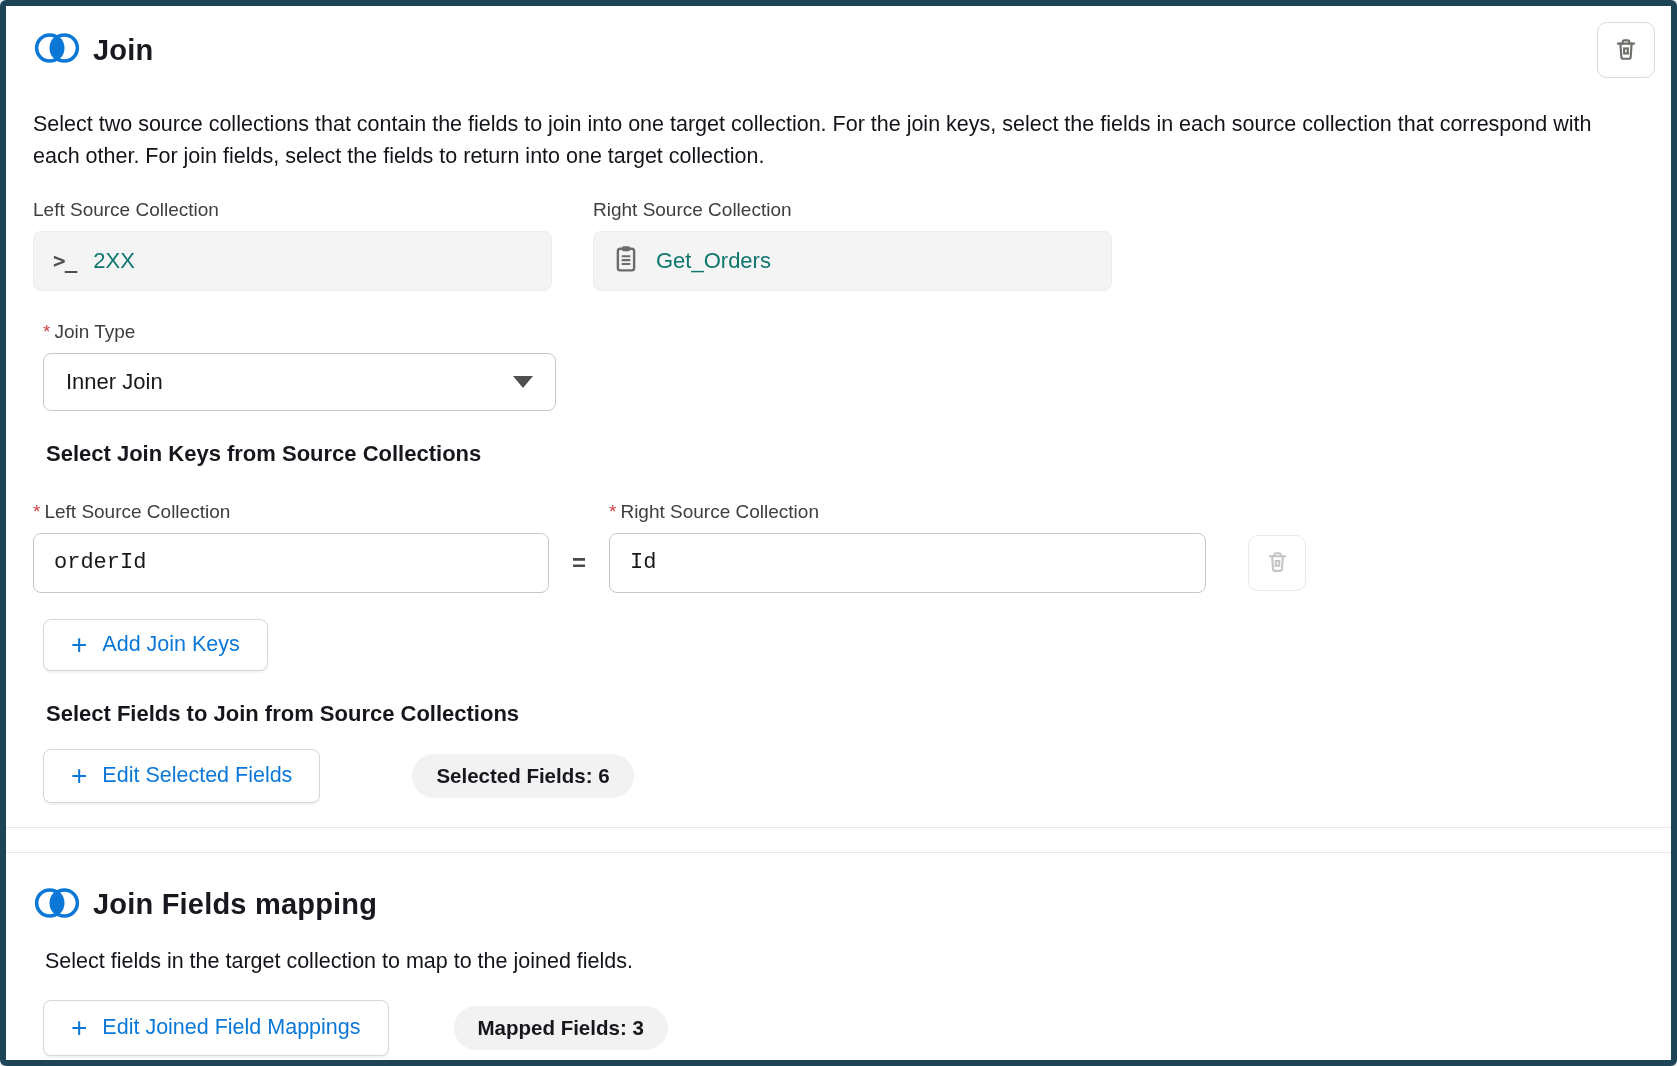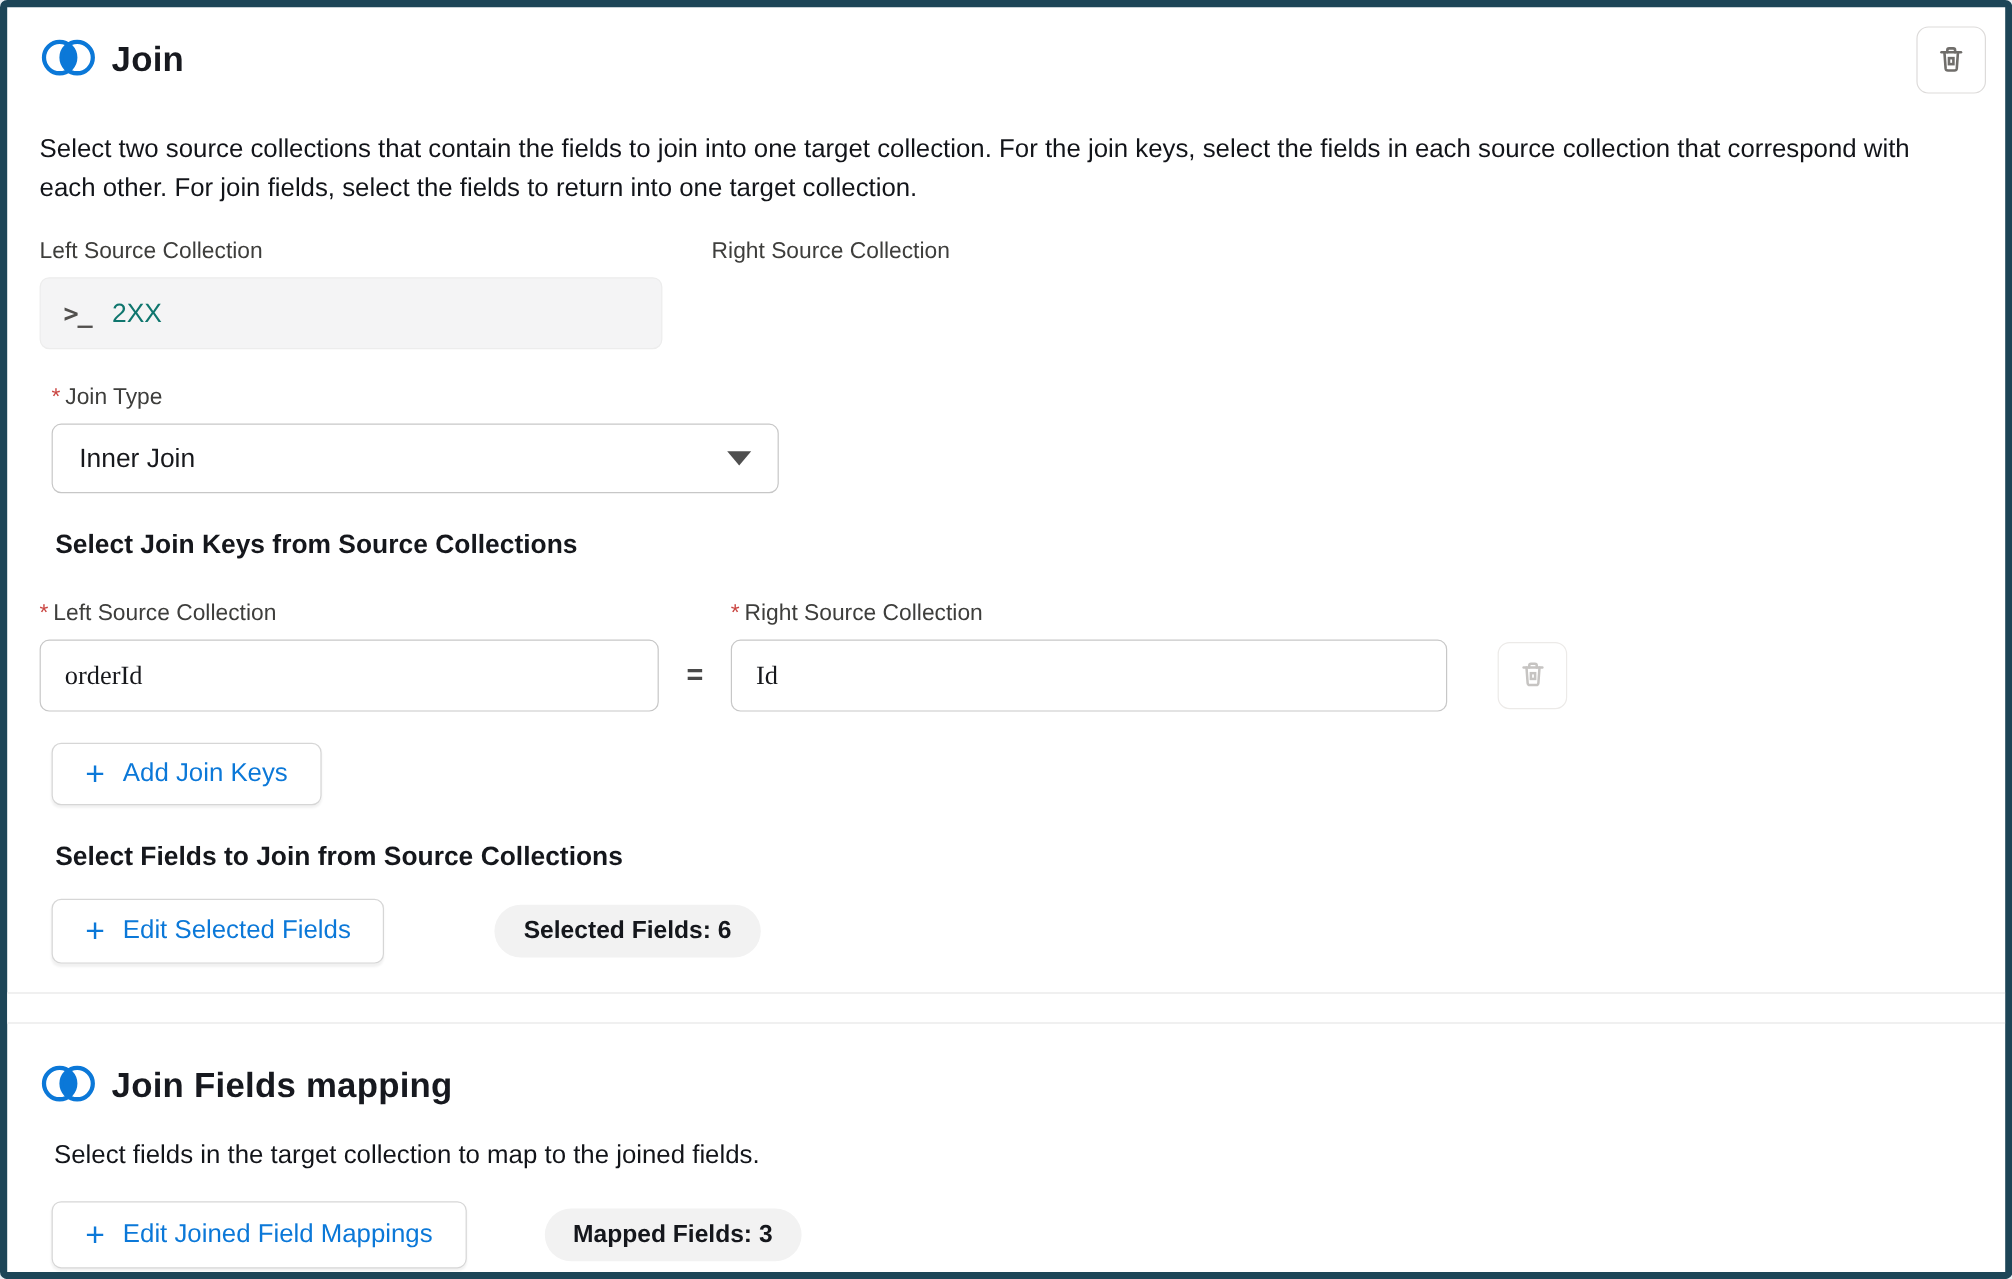--- a/index.html
+++ b/index.html
@@ -42,39 +42,39 @@
     display:flex; align-items:center; padding:0 19px; gap:17px;
   }
   .src-value { font-size:22px; font-weight:500; color:#0f766e; }
   .term-glyph { font-family:"DejaVu Sans Mono", monospace; font-weight:bold; font-size:21px; color:#514f4d; letter-spacing:-1px; }
 
   .req { color:#ca4642; margin-right:4px; font-size:19px; }
 
   
   .join-type { margin-top:30px; margin-left:10px; }
   .combobox {
-    width:606px; height:58px; background:#fff;
+    width:513px; height:58px; background:#fff;
     border:1px solid #c7c7c7; border-radius:8px;
     display:flex; align-items:center; justify-content:space-between;
     padding:0 22px; cursor:pointer; margin-top:8px;
   }
   .combo-value { font-size:22px; color:#17181c; }
   .caret { width:0; height:0; border-left:10px solid transparent; border-right:10px solid transparent; border-top:12px solid #4f4f4f; }
 
   .section-heading { margin-top:30px; margin-left:13px; font-size:22px; font-weight:700; color:#15171c; }
 
   
   .key-labels { display:flex; margin-top:34px; }
   .key-labels .field-label { margin-bottom:0; }
   .key-label-left { width:576px; }
   .key-inputs { display:flex; align-items:center; margin-top:10px; }
   .text-input {
     height:60px; border:1px solid #c7c7c7; border-radius:8px;
     padding:0 20px; font-size:22px; color:#17181c;
-    font-family:Liberation Serif, serif; outline:none; background:#fff;
+    font-family:Liberation Mono, monospace; outline:none; background:#fff;
   }
   .input-left { width:516px; }
   .input-right { width:597px; }
   .eq { width:60px; text-align:center; font-size:24px; font-weight:600; color:#4a4a4a; }
   .row-trash { margin-left:42px; }
 
   
   .outline-btn {
     display:inline-flex; align-items:center;
     background:#fff; border:1px solid #d6d6d6; border-radius:8px;
@@ -150,20 +150,30 @@
     <div class="src-row">
       <div>
         <span class="field-label">Left Source Collection</span>
         <div class="src-field">
           <span class="term-glyph">&gt;_</span>
           <span class="src-value">2XX</span>
         </div>
       </div>
       <div>
         <span class="field-label">Right Source Collection</span>
+        <div class="src-field">
+          <span>
+            <svg width="26" height="29" viewBox="0 0 24 26">
+              <rect x="4.5" y="4" width="15" height="20" rx="2.2" fill="none" stroke="#6b6b68" stroke-width="2.2"></rect>
+              <rect x="8.5" y="1.8" width="7" height="4.6" rx="1" fill="#6b6b68"></rect>
+              <path d="M8 11h8M8 14.5h8M8 18h8" stroke="#6b6b68" stroke-width="1.9"></path>
+            </svg>
+          </span>
+          <span class="src-value">Get_Orders</span>
+        </div>
       </div>
     </div>
 
     
     <div class="join-type">
       <span class="field-label"><span class="req">*</span><span>Join Type</span></span>
       <div class="combobox">
         <span class="combo-value">Inner Join</span>
         <span class="caret"></span>
       </div>

